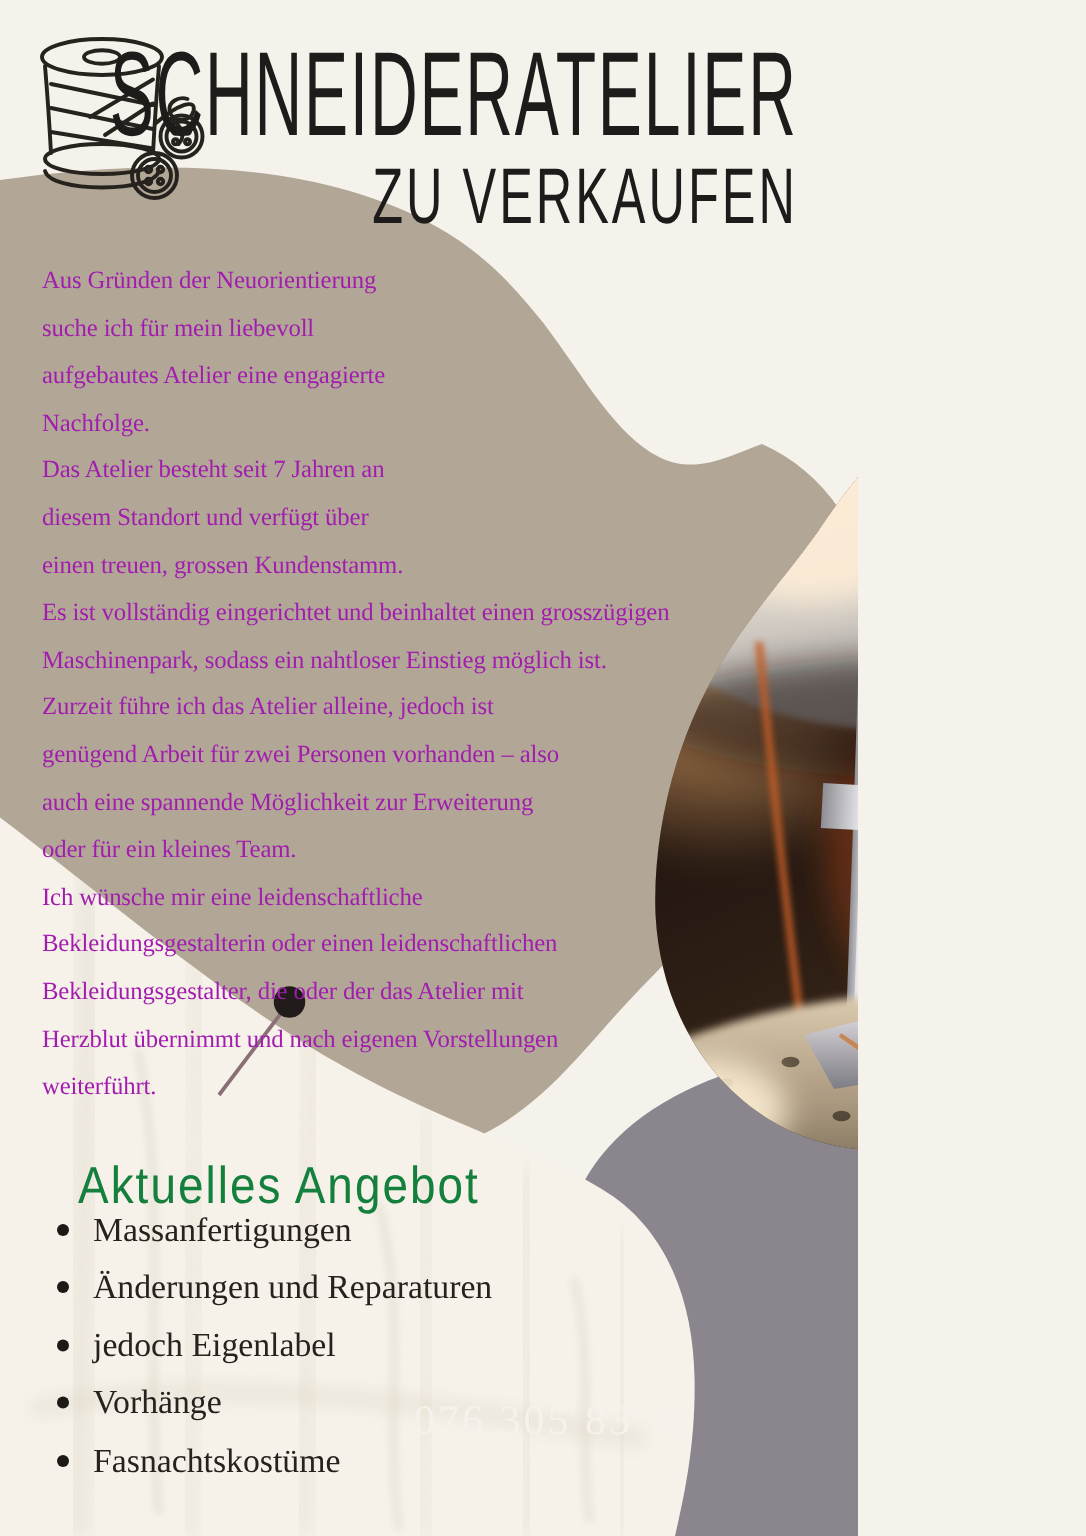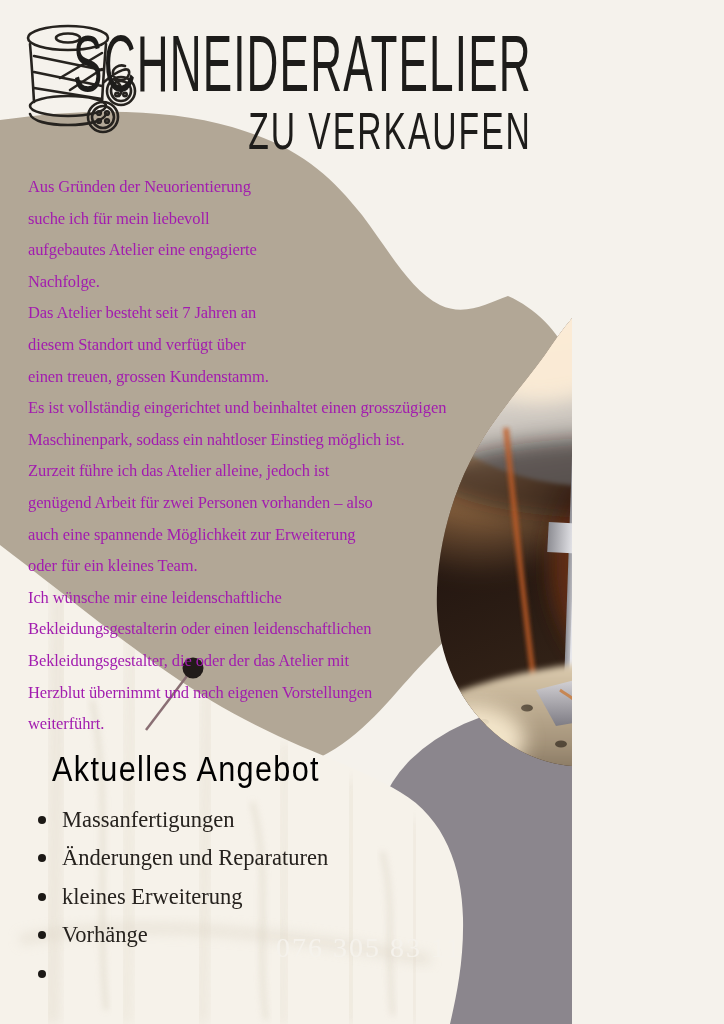--- a/index.html
+++ b/index.html
@@ -16,21 +16,21 @@
 
   .tagline{position:absolute;left:340px;top:185px;width:378px;z-index:6;text-align:center;
            font-family:"Liberation Sans",sans-serif;font-size:18.5px;line-height:31px;
            color:#4f4c48;white-space:pre-line;letter-spacing:0.2px;}
 
   
   .intro{position:absolute;left:28px;top:171px;width:600px;z-index:6;
          font-size:16.5px;line-height:31.6px;color:#a21caf;white-space:pre-line;letter-spacing:-0.1px;}
 
   
-  .offer-heading{position:absolute;left:52px;top:750px;z-index:6;white-space:nowrap;color:#000000;}
+  .offer-heading{position:absolute;left:52px;top:772px;z-index:6;white-space:nowrap;color:#15803d;}
   .offer-heading .tx{display:inline-block;transform-origin:0 50%;transform:scale(0.9,1.02);
         font-family:"Liberation Sans",sans-serif;font-size:34px;letter-spacing:1.5px;font-weight:400;}
   .offer-list{position:absolute;left:36px;top:801px;z-index:6;margin:0;padding:0;list-style:none;}
   .offer-list li{position:relative;padding-left:26px;font-size:22.5px;line-height:38.4px;color:#26221e;}
   .offer-list li .dot{position:absolute;left:2px;top:15px;width:8px;height:8px;border-radius:50%;background:#1c1916;}
 
   
   .gray-panel{position:absolute;left:378px;top:702px;right:0;bottom:0;background:#8b868d;
               border-top-left-radius:210px 140px;z-index:2;}
   .contact-msg{position:absolute;top:845px;right:38px;width:330px;z-index:6;text-align:right;
@@ -227,20 +227,20 @@
 Ich wünsche mir eine leidenschaftliche
 Bekleidungsgestalterin oder einen leidenschaftlichen
 Bekleidungsgestalter, die oder der das Atelier mit
 Herzblut übernimmt und nach eigenen Vorstellungen
 weiterführt.</div>
 
   <div class="offer-heading"><span class="tx">Aktuelles Angebot</span></div>
   <ul class="offer-list">
     <li><span class="dot"></span><span>Massanfertigungen</span></li>
     <li><span class="dot"></span><span>Änderungen und Reparaturen</span></li>
-    <li><span class="dot"></span><span>kleines Erweiterung</span></li>
+    <li><span class="dot"></span><span>jedoch Eigenlabel</span></li>
     <li><span class="dot"></span><span>Vorhänge</span></li>
-    <li><span class="dot"></span></li>
+    <li><span class="dot"></span><span>Fasnachtskostüme</span></li>
   </ul>
 
   <div class="contact-phone">076 305 83 11</div>
 
 </div>
 
 </body></html>

